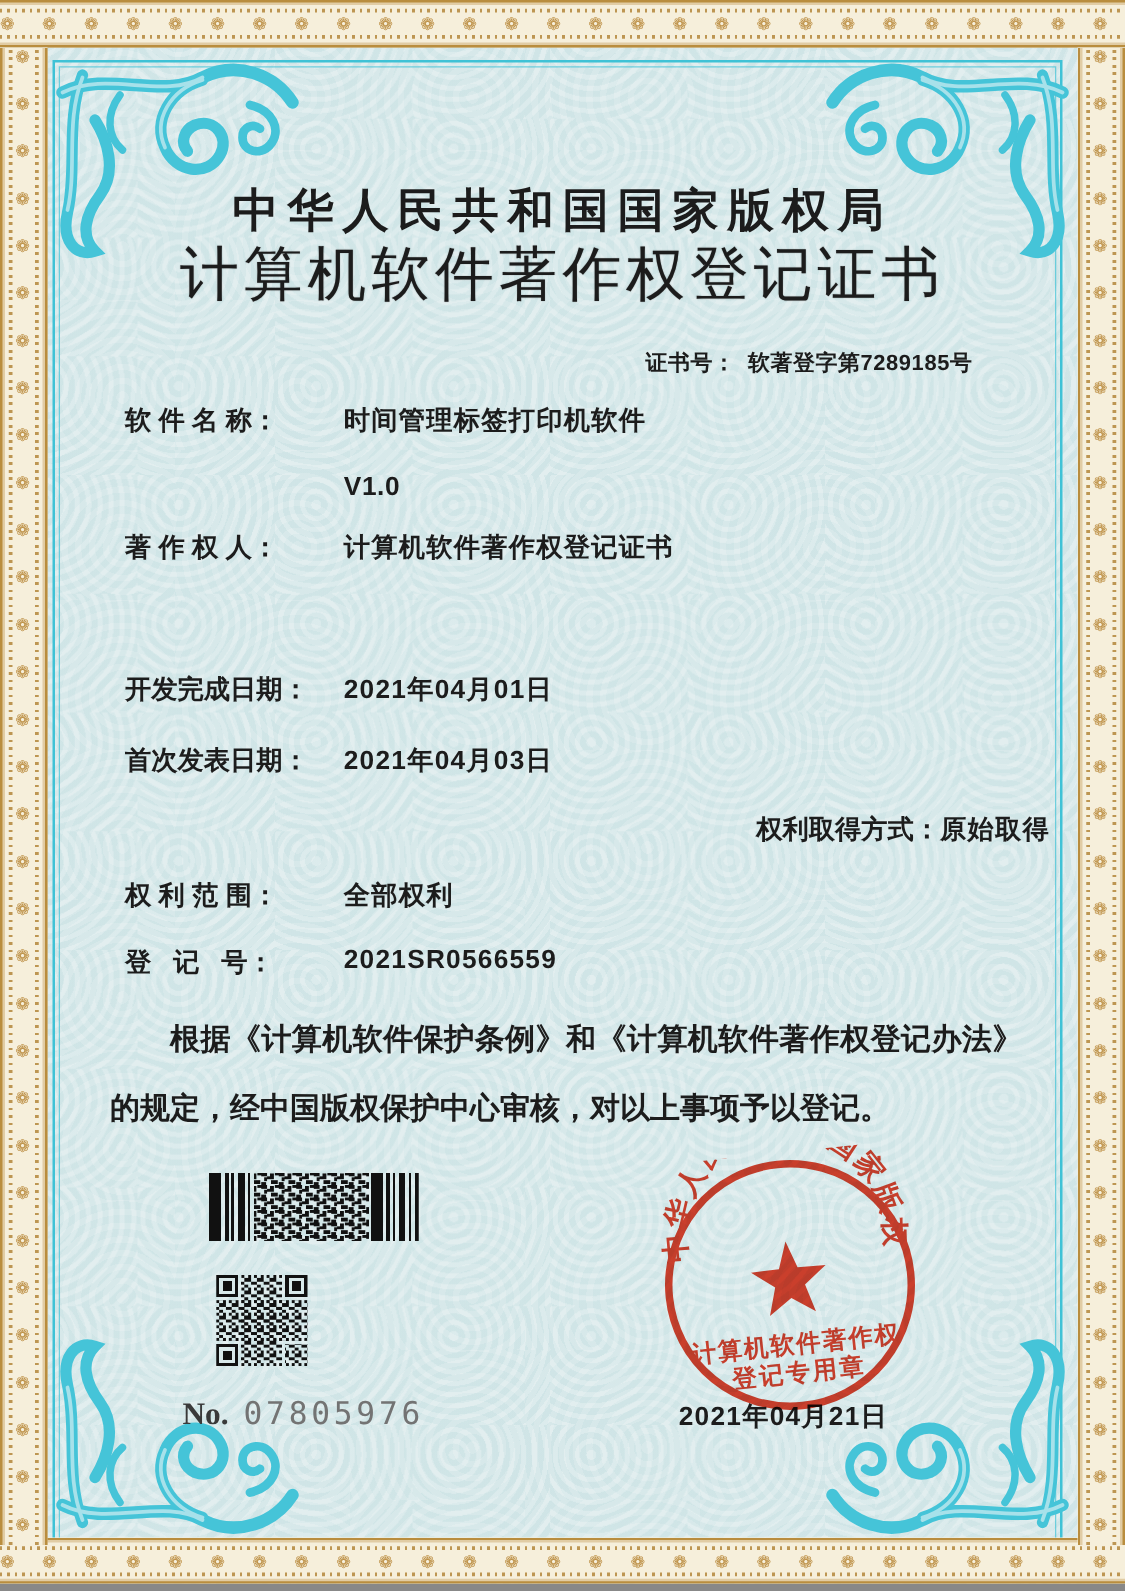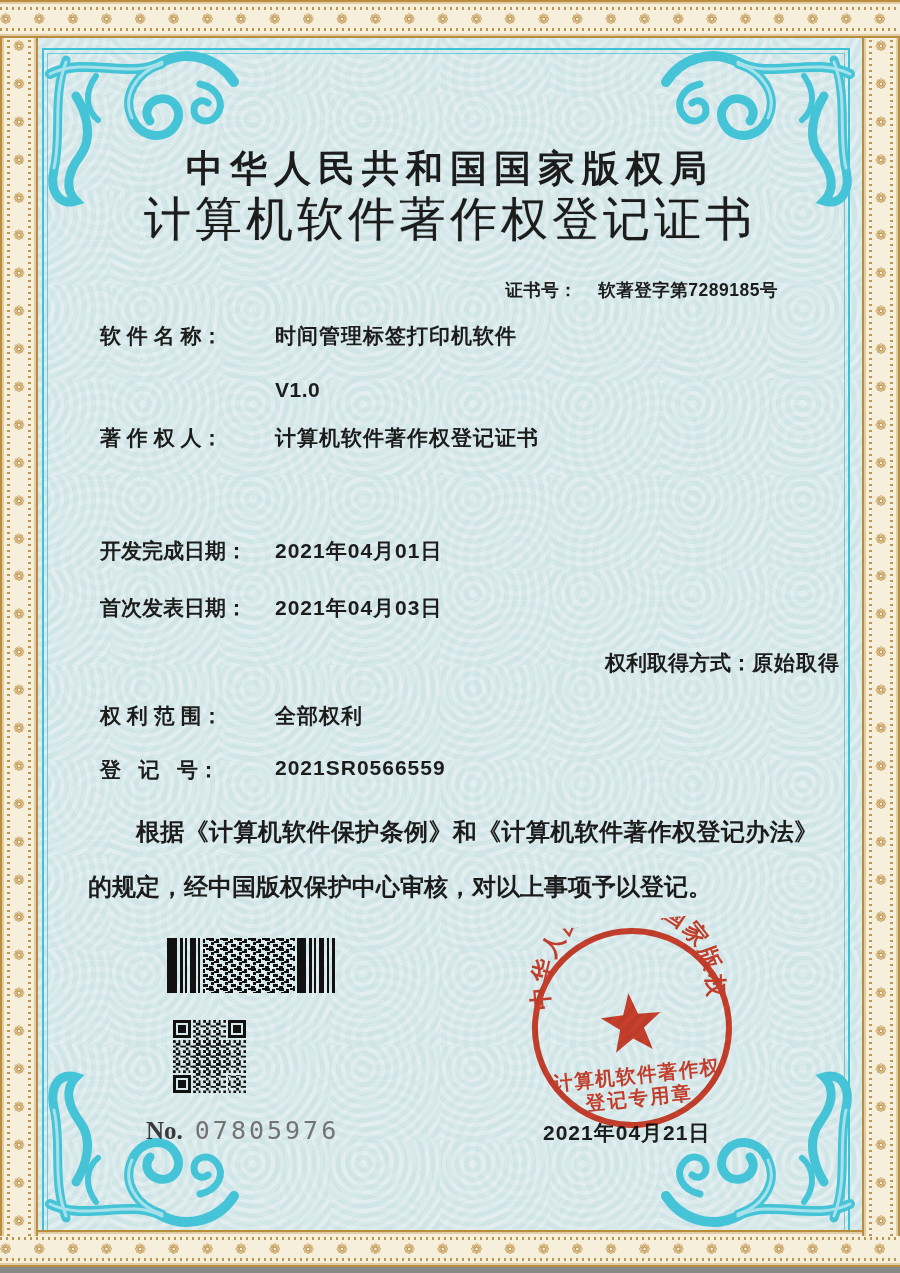--- a/index.html
+++ b/index.html
@@ -72,21 +72,21 @@
   .doc-title{
     position:absolute; left:0; top:188px; width:900px; text-align:center;
     font-size:47px; font-weight:400; letter-spacing:4px;
     font-family:"Liberation Serif","DejaVu Serif",serif;
     text-shadow:0 0 1px rgba(0,0,0,.4);
   }
   .cert-no{
     position:absolute; right:122px; top:278px;
     font-size:17.5px; font-weight:bold; letter-spacing:.5px;
   }
-  .cert-no .lbl{margin-right:21px;}
+  .cert-no .lbl{margin-right:10px;}
 
   
   .field{position:absolute; left:100px; width:740px; font-weight:bold; font-size:21px;}
   .field .flabel{display:inline-block; width:175px; white-space:pre; vertical-align:top;}
   .field .fvalue{display:inline-block; vertical-align:top; letter-spacing:1px;}
   .field .fvalue .l2{display:block; margin-top:28px; letter-spacing:.5px;}
   .f0{top:322px;} .f1{top:424px;} .f2{top:537px;} .f3{top:594px;}
   .f4{top:649px;text-align:right;} .f5{top:702px;} .f6{top:756px;}
 
   .statement{

